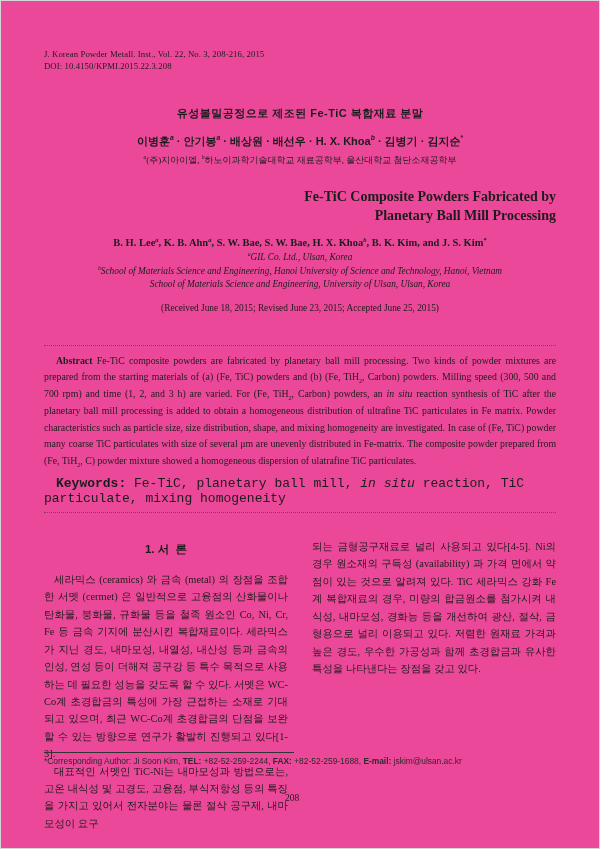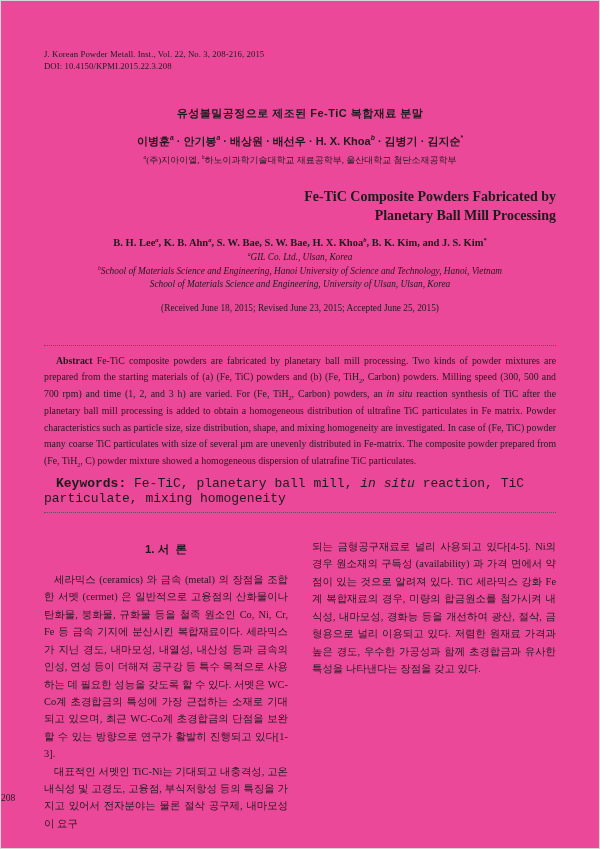--- a/index.html
+++ b/index.html
@@ -54,21 +54,21 @@
   }
   .body-p{
     font-size:10.4px;line-height:17.4px;text-align:justify;
     text-indent:10px;margin:0;
   }
   .footnote{position:absolute;left:43px;right:43px;top:751px;}
   .footnote-rule{border:none;border-top:1px solid #333;width:250px;margin:0 0 3px 0;}
   .footnote-text{font-size:8.4px;font-family:"Liberation Sans", sans-serif;color:#2a2a2a;}
   .page-number{
     position:absolute;left:0;right:16px;top:792px;
-    font-size:9.5px;
+    text-align:center;font-size:9.5px;
   }
 </style>
 </head>
 <body>
 
 <div class="page">
 
   <div class="journal-header">
     <div>J. Korean Powder Metall. Inst., Vol. 22, No. 3, 208-216, 2015</div>
     <div>DOI: 10.4150/KPMI.2015.22.3.208</div>
@@ -97,23 +97,27 @@
   <div class="abstract"><span style="font-weight: bold;">Abstract</span><span>  Fe-TiC composite powders are fabricated by planetary ball mill processing. Two kinds of powder mixtures are prepared from the starting materials of (a) (Fe, TiC) powders and (b) (Fe, TiH</span><sub>2</sub><span>, Carbon) powders. Milling speed (300, 500 and 700 rpm) and time (1, 2, and 3 h) are varied. For (Fe, TiH</span><sub>2</sub><span>, Carbon) powders, an </span><span style="font-style: italic;">in situ</span><span> reaction synthesis of TiC after the planetary ball mill processing is added to obtain a homogeneous distribution of ultrafine TiC particulates in Fe matrix. Powder characteristics such as particle size, size distribution, shape, and mixing homogeneity are investigated. In case of (Fe, TiC) powder many coarse TiC particulates with size of several μm are unevenly distributed in Fe-matrix. The composite powder prepared from (Fe, TiH</span><sub>2</sub><span>, C) powder mixture showed a homogeneous dispersion of ulatrafine TiC particulates.</span></div>
 
   <div class="keywords"><span style="font-weight: bold;">Keywords:</span><span> Fe-TiC, planetary ball mill, </span><span style="font-style: italic;">in situ</span><span> reaction, TiC particulate, mixing homogeneity</span></div>
 
   <hr class="dotted-rule rule-bottom">
 
   <div class="columns">
     <div class="col">
       <div class="section-heading">1. 서  론</div>
       <p class="body-p">세라믹스 (ceramics) 와 금속 (metal) 의 장점을 조합한 서멧 (cermet) 은 일반적으로 고융점의 산화물이나 탄화물, 붕화물, 규화물 등을 철족 원소인 Co, Ni, Cr, Fe 등 금속 기지에 분산시킨 복합재료이다. 세라믹스가 지닌 경도, 내마모성, 내열성, 내산성 등과 금속의 인성, 연성 등이 더해져 공구강 등 특수 목적으로 사용하는 데 필요한 성능을 갖도록 할 수 있다. 서멧은 WC-Co계 초경합금의 특성에 가장 근접하는 소재로 기대되고 있으며, 최근 WC-Co계 초경합금의 단점을 보완할 수 있는 방향으로 연구가 활발히 진행되고 있다[1-3].</p>
-      <p class="body-p">대표적인 서멧인 TiC-Ni는 기대되고 내충격성, 고온 내식성 및 고경도, 고융점, 부식저항성 등의 특징을 가지고 있어서 전자분야는 물론 절삭 공구제, 내마모성이 요구</p>
+      <p class="body-p">대표적인 서멧인 TiC-Ni는 내마모성과 방법으로는, 고온 내식성 및 고경도, 고융점, 부식저항성 등의 특징을 가지고 있어서 전자분야는 물론 절삭 공구제, 내마모성이 요구</p>
     </div>
     <div class="col">
       <p class="body-p" style="text-indent:0;">되는 금형공구재료로 널리 사용되고 있다[4-5]. Ni의 경우 원소재의 구득성 (availability) 과 가격 면에서 약점이 있는 것으로 알려져 있다. TiC 세라믹스 강화 Fe계 복합재료의 경우, 미량의 합금원소를 첨가시켜 내식성, 내마모성, 경화능 등을 개선하여 광산, 절삭, 금형용으로 널리 이용되고 있다. 저렴한 원재료 가격과 높은 경도, 우수한 가공성과 함께 초경합금과 유사한 특성을 나타낸다는 장점을 갖고 있다.</p>
     </div>
   </div>
 
+  <div class="footnote">
+    <hr class="footnote-rule">
+    <div class="footnote-text"><span>*Corresponding Author: Ji Soon Kim, </span><span style="font-weight: bold;">TEL:</span><span> +82-52-259-2244, </span><span style="font-weight: bold;">FAX:</span><span> +82-52-259-1688, </span><span style="font-weight: bold;">E-mail:</span><span> jskim@ulsan.ac.kr</span></div>
+  </div>
 
   <div class="page-number">208</div>
 
 </div>
 
 </body></html>

